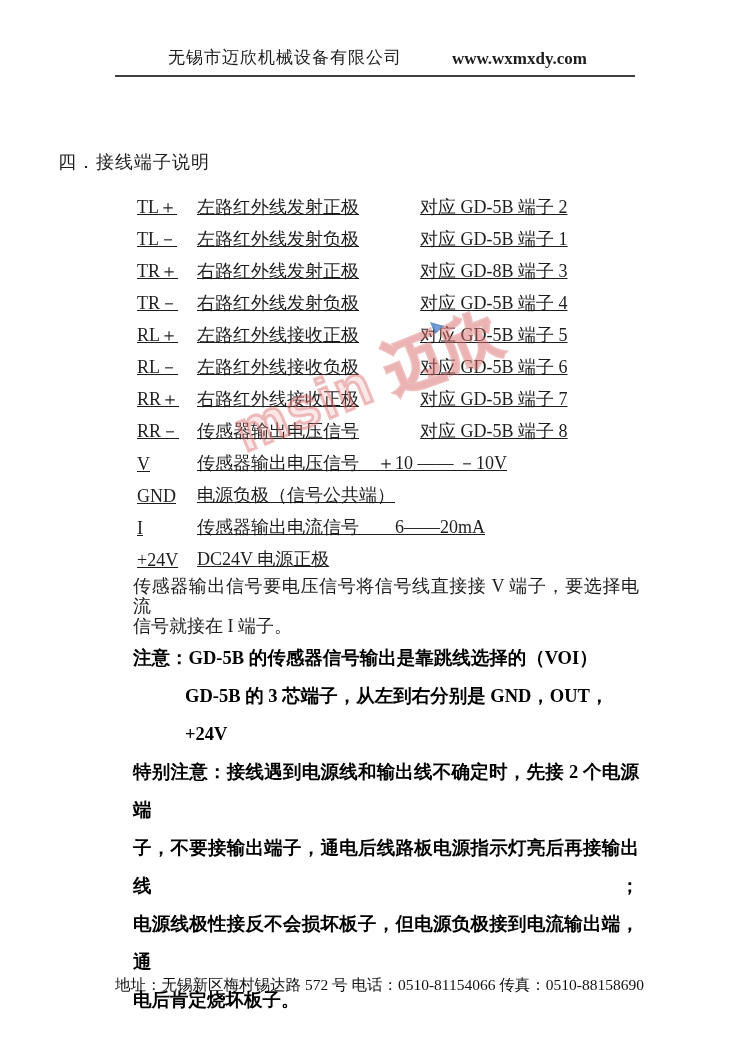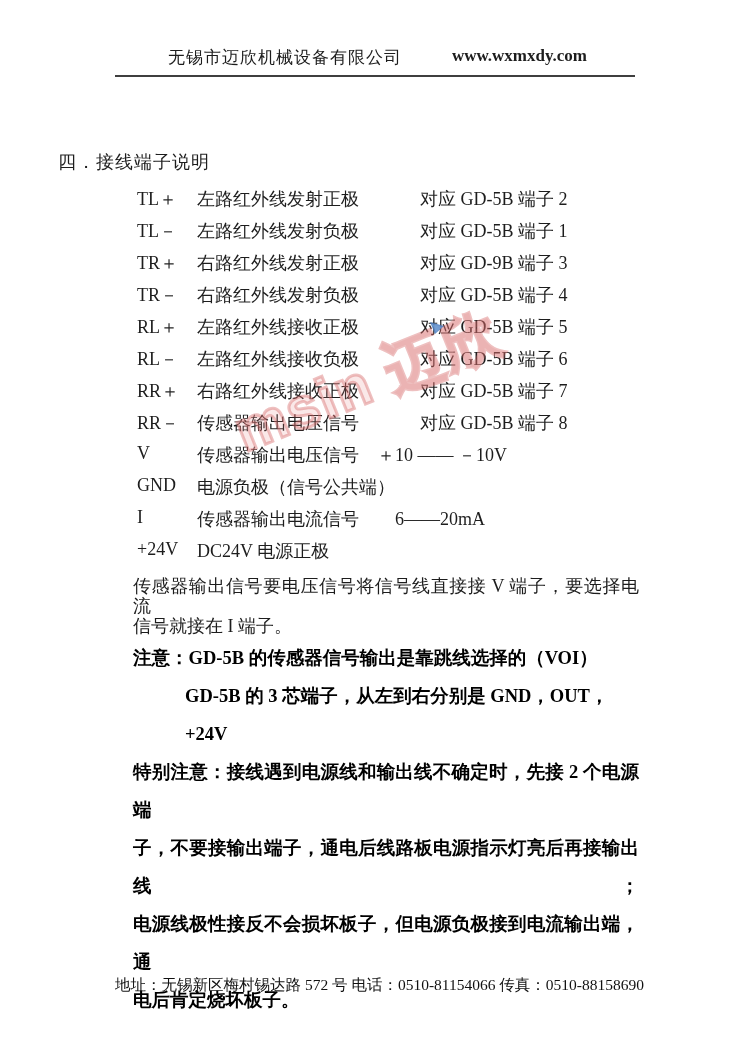--- a/index.html
+++ b/index.html
@@ -3,32 +3,32 @@
 <meta charset="utf-8">
 <style>
   html,body{margin:0;padding:0;background:#ffffff;}
   .page{
     position:relative;width:750px;height:1060px;background:#ffffff;overflow:hidden;
     font-family:"Liberation Serif","DejaVu Serif",serif;color:#1d1d1d;
   }
   
   .header{
     margin:0 115px;padding:46px 48px 6px 53px;
-    display:flex;justify-content:space-between;
+    display:flex;justify-content:space-between;align-items:flex-end;
     border-bottom:2px solid #3f3f3f;
   }
   .company{font-size:17px;letter-spacing:1px;white-space:nowrap;}
   .website{font-size:17px;font-weight:bold;white-space:nowrap;}
 
   
   .sec-title{margin:72px 0 0 58px;font-size:18px;line-height:26px;letter-spacing:1px;}
   .bodycol{margin:0 105px 0 133px;}
 
   .tlist{margin-top:12px;}
-  .trow{display:flex;align-items:flex-start;height:32px;font-size:18px;white-space:nowrap;}
+  .trow{display:flex;align-items:flex-end;height:32px;font-size:18px;white-space:nowrap;text-decoration:underline;}
   .t-label{margin-left:4px;width:60px;flex:none;}
   .t-desc{width:223px;flex:none;overflow:visible;}
   .t-map{flex:none;}
 
   .para{margin-top:5px;font-size:18px;line-height:20px;width:506px;}
   .jline{text-align:justify;text-align-last:justify;}
   .pline{text-align:left;}
 
   .bold-block{margin-top:3px;font-weight:bold;font-size:18.5px;line-height:38px;color:#000;width:506px;}
   .indent{padding-left:52px;}
@@ -73,21 +73,21 @@
         <span class="t-map">对应 GD-5B 端子 2</span>
       </div>
       <div class="trow">
         <span class="t-label">TL－</span>
         <span class="t-desc">左路红外线发射负极</span>
         <span class="t-map">对应 GD-5B 端子 1</span>
       </div>
       <div class="trow">
         <span class="t-label">TR＋</span>
         <span class="t-desc">右路红外线发射正极</span>
-        <span class="t-map">对应 GD-9B 端子 3</span>
+        <span class="t-map">对应 GD-8B 端子 3</span>
       </div>
       <div class="trow">
         <span class="t-label">TR－</span>
         <span class="t-desc">右路红外线发射负极</span>
         <span class="t-map">对应 GD-5B 端子 4</span>
       </div>
       <div class="trow">
         <span class="t-label">RL＋</span>
         <span class="t-desc">左路红外线接收正极</span>
         <span class="t-map">对应 GD-5B 端子 5</span>

